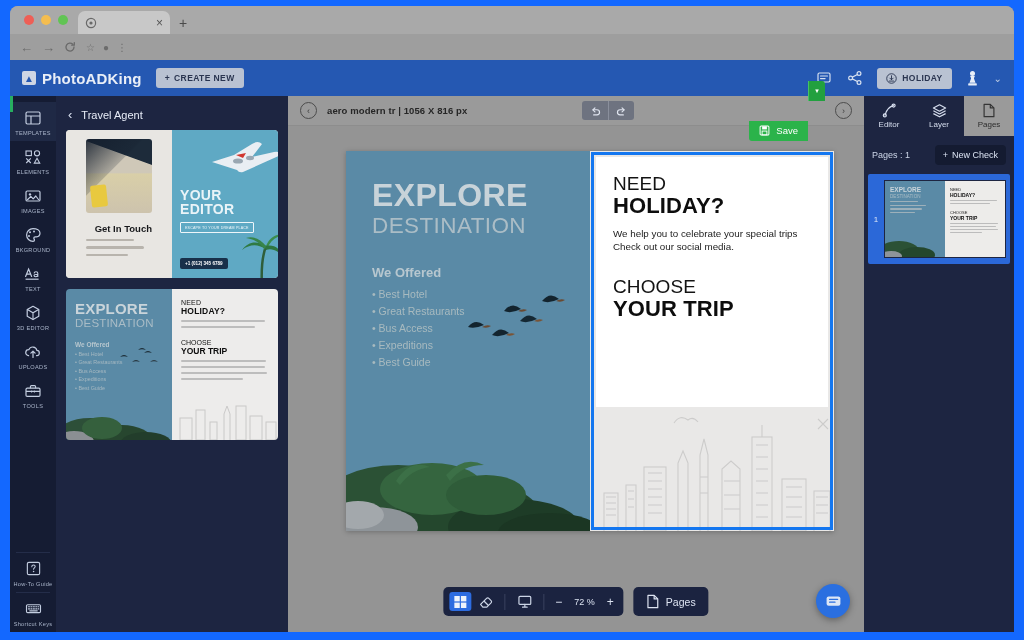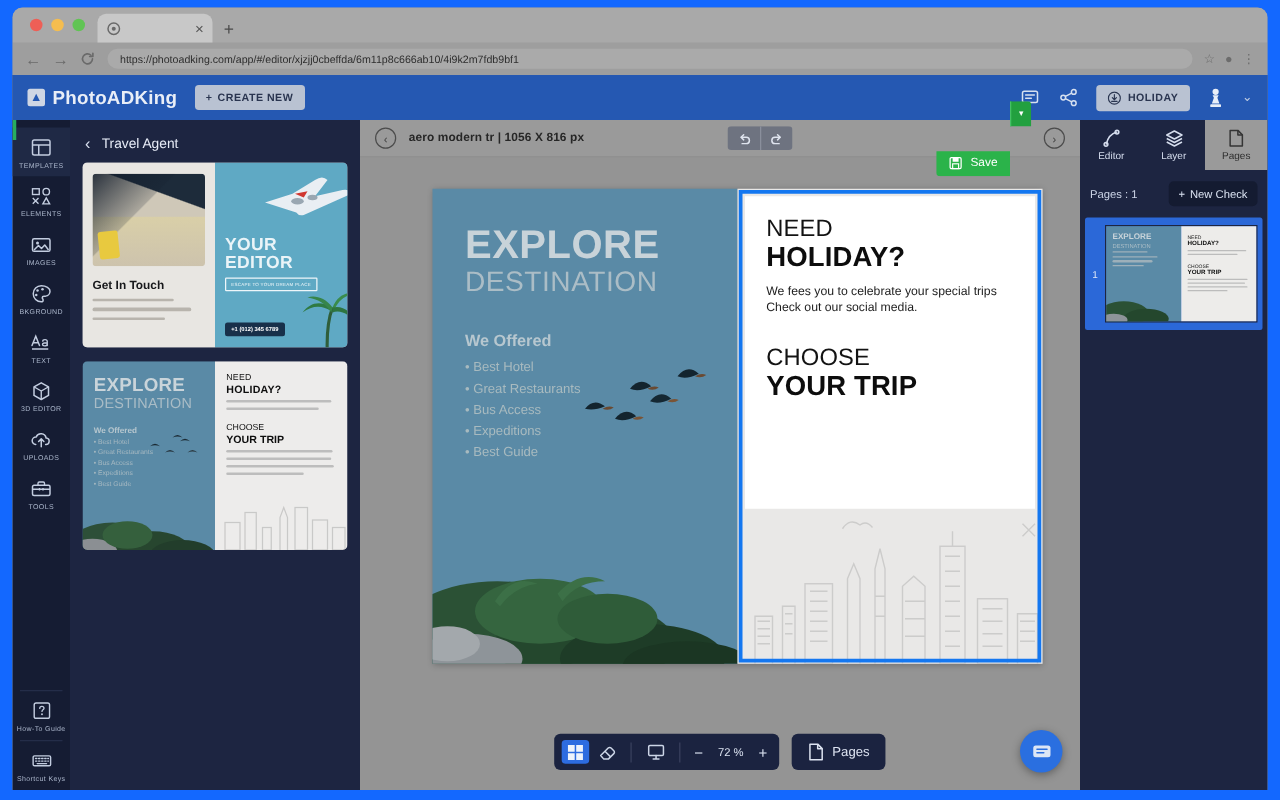--- a/index.html
+++ b/index.html
@@ -134,21 +134,21 @@
   .tpl-title { color:#e7ecf7; font-size: 11px; }
   .apply-all {
     background: #141b31; color:#d4dcec;
     font-size: 10px; text-align:center;
     border-radius: 5px; padding: 7px 0; margin-bottom: 10px;
   }
   .tpl-card { width: 100%; border-radius: 4px; overflow:hidden; margin-bottom: 11px; position:relative; }
 
   
   .t1 { height: 148px; display:flex; background:#eceae6; }
-  .t1-left { width: 50%; background:#e8e6e2; padding: 9px 8px; position:relative; }
+  .t1-left { width: 50%; background:#e8e6e2; padding: 9px 20px; position:relative;text-align:right; }
   .t1-photo {
     height: 74px; border-radius: 3px;
     background:
       linear-gradient(135deg, rgba(20,30,45,.88) 0%, rgba(20,30,45,.2) 40%, rgba(0,0,0,0) 41%),
       linear-gradient(200deg, #1d2b3a 0%, #1d2b3a 26%, rgba(0,0,0,0) 27%),
       linear-gradient(to bottom, #cfc8b8 0%, #cfc8b8 46%, #d9cfa8 47%, #cdc3ad 100%);
       position:relative; overflow:hidden;
   }
   .t1-photo::after{
     content:""; position:absolute; left:5px; bottom:6px; width:16px; height:22px;
@@ -325,23 +325,20 @@
 
     <div class="urlbar">
       <span class="nav-ico">←</span>
       <span class="nav-ico">→</span>
       <span class="nav-ico">
         <svg width="12" height="12" viewBox="0 0 12 12">
             <path d="M10 6a4 4 0 1 1-1.2-2.8" fill="none" stroke="#6a6a6a" stroke-width="1.3" stroke-linecap="round"></path>
             <path d="M10.3 1.6v2.6H7.7" fill="none" stroke="#6a6a6a" stroke-width="1.3" stroke-linecap="round" stroke-linejoin="round"></path>
           </svg>
       </span>
-      <div class="urlfield">
-        <span>https://photoadking.com/app/#/editor/xjzjj0cbeffda/6m11p8c666ab10/4i9k2m7fdb9bf1</span>
-      </div>
       <div class="url-right">
         <span class="url-ico">☆</span>
         <span class="url-ico">●</span>
         <span class="url-ico">⋮</span>
       </div>
     </div>
 
     <div id="photoadking">
 
       <div class="topbar">
@@ -689,21 +686,21 @@
                     <rect x="192" y="72" width="24" height="52"></rect>
                     <path d="M196 80h16M196 90h16M196 100h16M196 110h16"></path>
                     <path d="M224 124V84h16v40M226 90h12M226 98h12M226 106h12"></path>
                     <path d="M84 16q6-9 14-3 5-4 10 2"></path>
                     <path d="M228 12l10 10M238 12l-10 10"></path>
                   </g>
                 </svg>
                 <div class="d-card">
                   <div class="d-need">NEED</div>
                   <div class="d-hol">HOLIDAY?</div>
-                  <div class="d-sub">We fees you to celebrate your special trips Check out our social media.</div>
+                  <div class="d-sub">We help you to celebrate your special trips Check out our social media.</div>
                   <div class="d-choose">CHOOSE</div>
                   <div class="d-yt">YOUR TRIP</div>
                 </div>
                 <div class="d-sel"></div>
               </div>
             </div>
 
             <div class="bottom-bar">
               <div class="bb-group">
                 <span class="bb-btn active">

